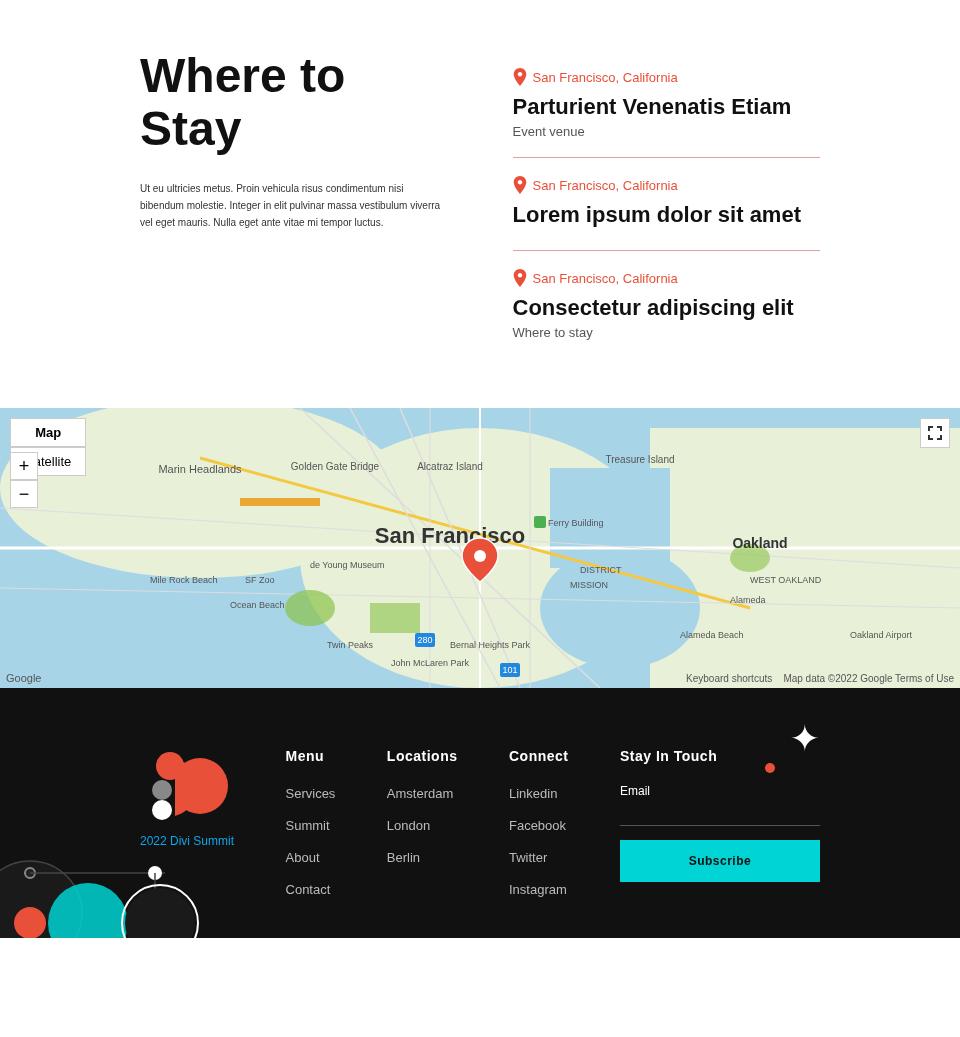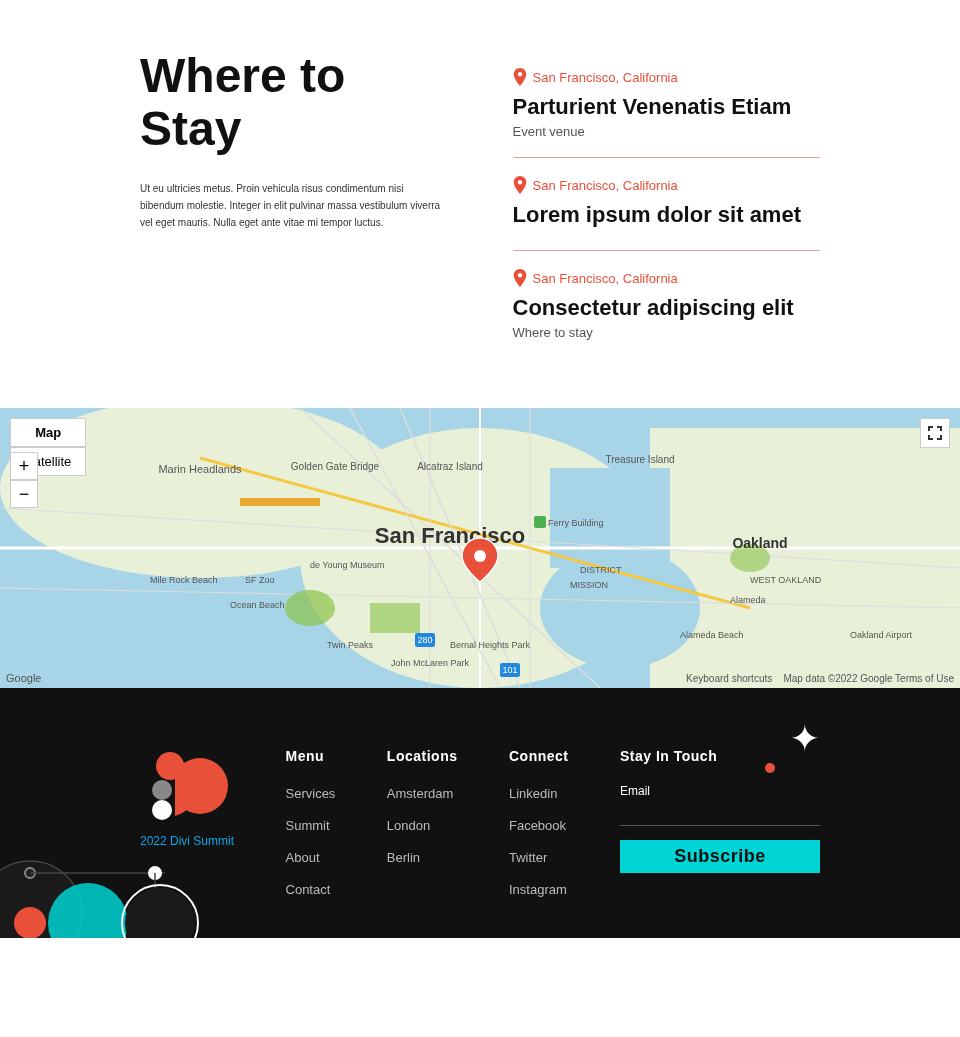--- a/index.html
+++ b/index.html
@@ -240,22 +240,22 @@
       padding: 4px 0;
       font-size: 13px;
       font-family: Arial, sans-serif;
       outline: none;
       margin-bottom: 14px;
     }
     .subscribe-btn {
       background: #00d4d4;
       color: #111;
       border: none;
-      padding: 6px 30px;
-      font-size: 18px;
+      padding: 14px 30px;
+      font-size: 12px;
       font-weight: 700;
       cursor: pointer;
       font-family: Arial, sans-serif;
       width: 100%;
       letter-spacing: 0.5px;
     }
   </style>
 </head>
 <body>
 

